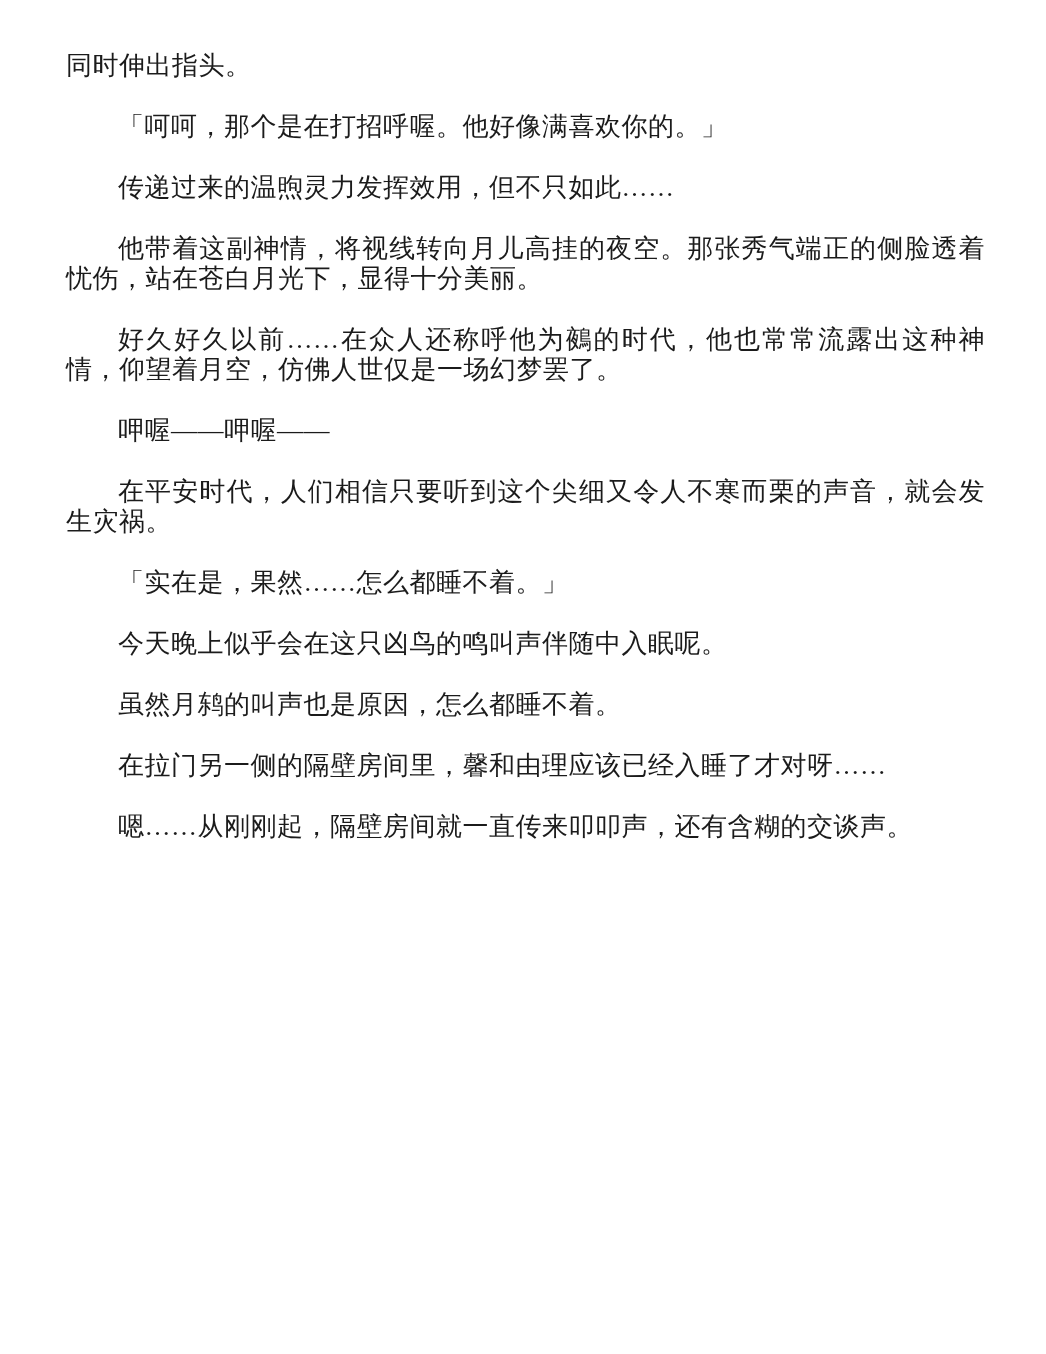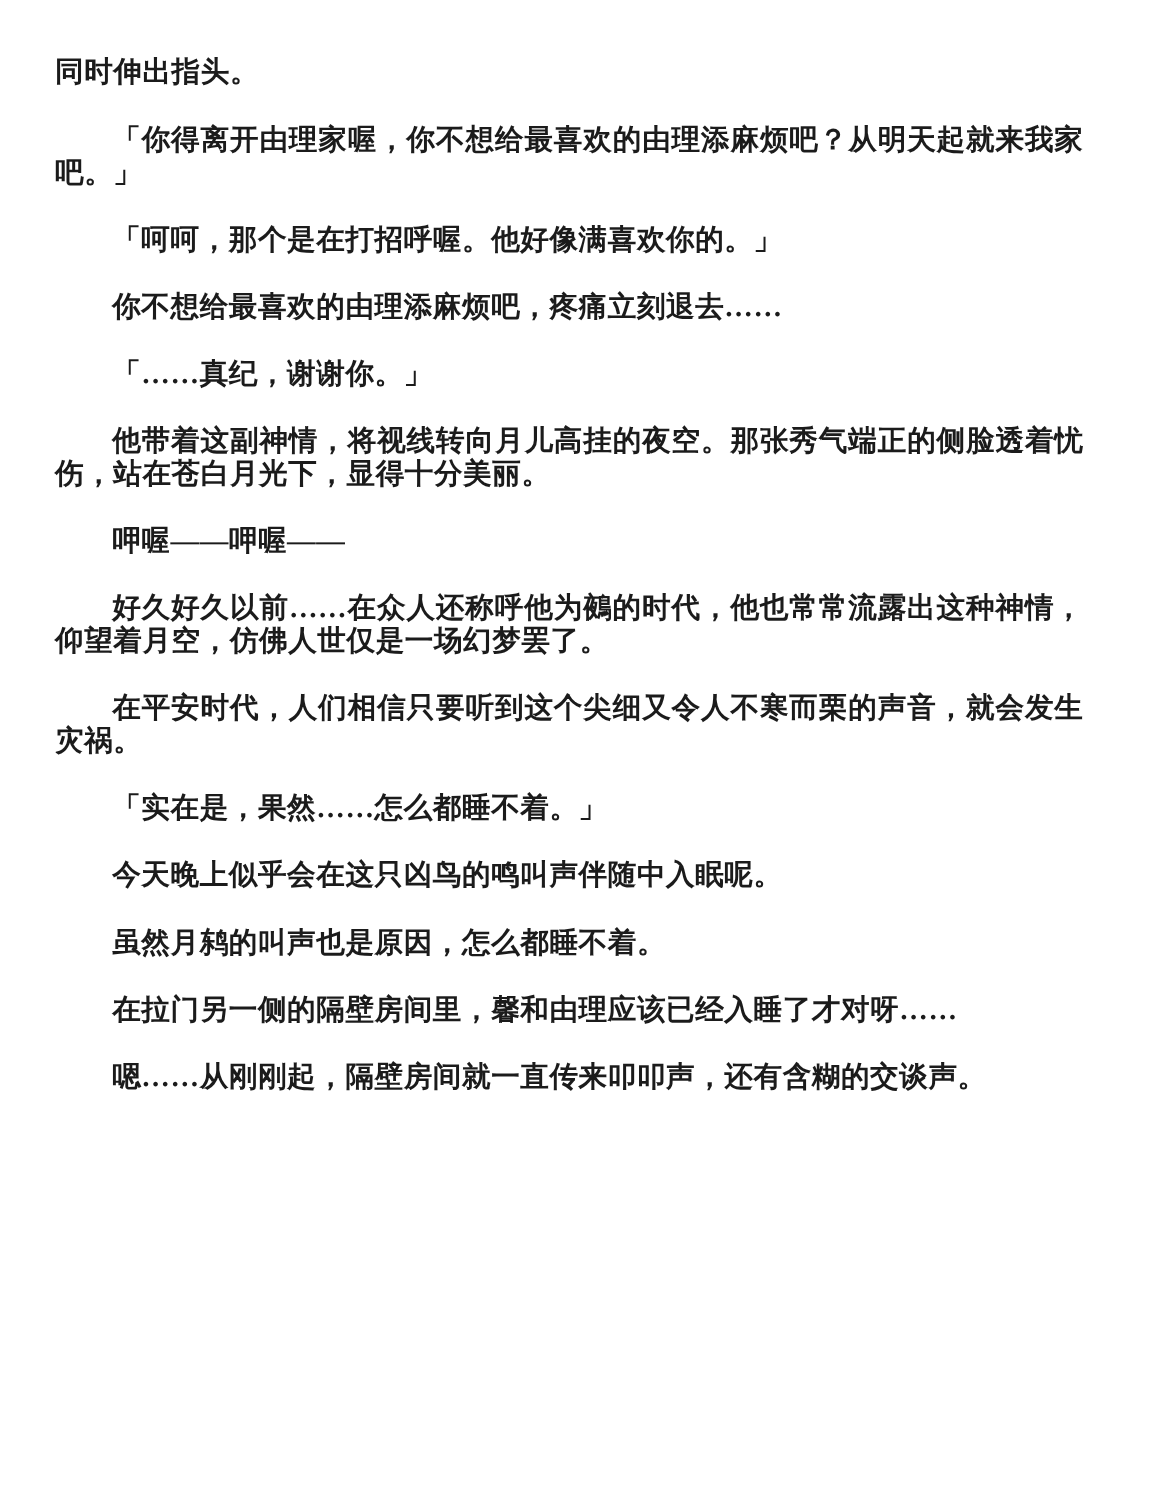--- a/index.html
+++ b/index.html
@@ -8,50 +8,47 @@
     background: #ffffff;
   }
   .page {
     position: relative;
     width: 1046px;
     height: 1354px;
     box-sizing: border-box;
     background: #ffffff;
     color: #1b1b1b;
     font-family: "Liberation Serif", "DejaVu Serif", serif;
-    padding: 51px 61px 20px 50px;
+    padding: 51px 61px 20px 66px;
     overflow: hidden;
-    font-weight: bold;
   }
   .page p {
     margin: 0 0 31px 0;
     font-size: 26px;
     line-height: 30px;
     text-align: justify;
     text-justify: inter-ideograph;
     letter-spacing: 0.5px;
     word-break: break-all;
   }
   .page p.indent {
     text-indent: 2em;
   }
 </style>
 </head>
 <body>
 
 <div class="page" style="background: rgb(255, 255, 255); color: rgb(27, 27, 27);">
   <main id="content">
       <p>同时伸出指头。</p>
-      <p class="indent">「你得离开由理家喔，你不想给最喜欢的由理添麻烦吧？从明天起就来我家吧。」</p>
       <p class="indent">「呵呵，那个是在打招呼喔。他好像满喜欢你的。」</p>
-      <p class="indent">你不想给最喜欢的由理添麻烦吧，疼痛立刻退去……</p>
-      <p class="indent">「……真纪，谢谢你。」</p>
+      <p class="indent">传递过来的温煦灵力发挥效用，但不只如此……</p>
       <p class="indent">他带着这副神情，将视线转向月儿高挂的夜空。那张秀气端正的侧脸透着忧伤，站在苍白月光下，显得十分美丽。</p>
+      <p class="indent">好久好久以前……在众人还称呼他为鵺的时代，他也常常流露出这种神情，仰望着月空，仿佛人世仅是一场幻梦罢了。</p>
       <p class="indent">呷喔——呷喔——</p>
-      <p class="indent">好久好久以前……在众人还称呼他为鵺的时代，他也常常流露出这种神情，仰望着月空，仿佛人世仅是一场幻梦罢了。</p>
       <p class="indent">在平安时代，人们相信只要听到这个尖细又令人不寒而栗的声音，就会发生灾祸。</p>
       <p class="indent">「实在是，果然……怎么都睡不着。」</p>
       <p class="indent">今天晚上似乎会在这只凶鸟的鸣叫声伴随中入眠呢。</p>
       <p class="indent">虽然月鸫的叫声也是原因，怎么都睡不着。</p>
       <p class="indent">在拉门另一侧的隔壁房间里，馨和由理应该已经入睡了才对呀……</p>
       <p class="indent">嗯……从刚刚起，隔壁房间就一直传来叩叩声，还有含糊的交谈声。</p>
     </main>
 </div>
 
 </body></html>

